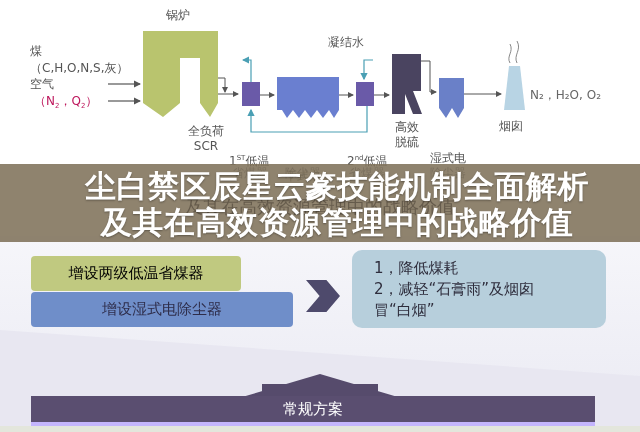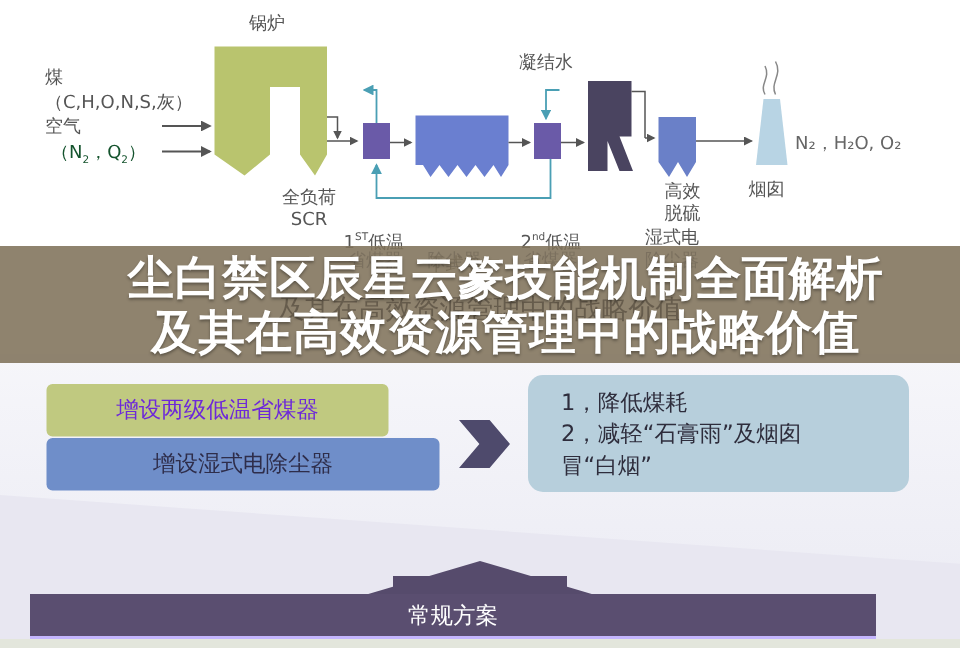--- a/index.html
+++ b/index.html
@@ -14,24 +14,24 @@
     background: linear-gradient(to bottom, #f6f6fa 0%, #eaeaf3 100%);
     clip-path: polygon(0 0, 100% 0, 100% 100%, 0 100%);
   }
   .light-band {
     position: absolute; left: 0; top: 330px; width: 640px; height: 102px;
     background: #e8e7f1;
     clip-path: polygon(0 0, 100% 45%, 100% 100%, 0 100%);
   }
   .bottom-strip { position:absolute; left:0; top:426px; width:640px; height:6px; background:#e3e6dc; }
   .bar-green {
-    position: absolute; left: 31px; top: 256px; width: 228px; height: 35px;
+    position: absolute; left: 31px; top: 256px; width: 210px; height: 35px;
     background: #c0c980; border-radius: 4px;
     display: flex; align-items: center; justify-content: center;
-    font-size: 15px; color: #6d28d9;
+    font-size: 15px; color: #000000;
   }
   .bar-blue {
     position: absolute; left: 31px; top: 292px; width: 262px; height: 35px;
     background: #6f8ec9; border-radius: 4px;
     display: flex; align-items: center; justify-content: center;
     font-size: 15px; color: #2e2d4a;
   }
   .chevron {
     position: absolute; left: 306px; top: 280px; width: 34px; height: 32px;
     background: #4e4a6c;
@@ -44,24 +44,24 @@
   }
   .arrow-up {
     position: absolute; left: 232px; top: 374px; width: 176px; height: 26px;
     background: #564b6c;
     clip-path: polygon(50% 0, 100% 100%, 0 100%);
   }
   .arrow-stem {
     position:absolute; left: 262px; top: 384px; width: 116px; height: 20px; background:#564b6c;
   }
   .base-bar {
-    position: absolute; left: 20px; top: 396px; width: 564px; height: 30px;
+    position: absolute; left: 31px; top: 396px; width: 564px; height: 30px;
     background: #5a4e70; color: #ffffff; font-size: 15px;
     display: flex; align-items: center; justify-content: center;
-    border-bottom: 2px solid #c4b5fd;
+    border-bottom: 4px solid #c4b5fd;
   }
   .overlay {
     position: absolute; left: 0; top: 164px; width: 640px; height: 78px;
     background: rgba(128, 114, 90, 0.88);
   }
   .overlay-title {
     position: absolute; left: 0; top: 168px; width: 640px; text-align: center;
     font-size: 31px; font-weight: bold; color: #ffffff; line-height: 36px;
     letter-spacing: 0.5px;
     text-shadow: 0 1px 2px rgba(0,0,0,0.35);
@@ -78,21 +78,21 @@
 </head>
 <body>
 
 <div class="abs" style="left:0;top:0;width:640px;height:236px;">
 
   <div class="lbl" style="left:166px;top:8px;">锅炉</div>
 
   <div class="lbl" style="left:30px;top:44px;">煤</div>
   <div class="lbl" style="left:30px;top:61px;">（C,H,O,N,S,灰）</div>
   <div class="lbl" style="left:30px;top:77px;">空气</div>
-  <div class="lbl" style="left:34px;top:94px;color:#14532d;">
+  <div class="lbl" style="left:34px;top:94px;color:#be185d;">
     <span>（N</span><sub>2</sub><span>，Q</span><sub>2</sub><span>）</span>
   </div>
 
   <svg class="abs" style="left:0;top:0;" width="640" height="236" viewBox="0 0 640 236">
     <defs>
       <marker id="ah" markerWidth="6" markerHeight="6" refX="5" refY="3" orient="auto">
         <path d="M0,0 L6,3 L0,6 z" fill="#555"></path>
       </marker>
       <marker id="ahb" markerWidth="6" markerHeight="6" refX="5" refY="3" orient="auto">
         <path d="M0,0 L6,3 L0,6 z" fill="#4a9fb4"></path>
@@ -129,30 +129,30 @@
     <line x1="430" y1="92" x2="436" y2="92" stroke="#555" stroke-width="1" marker-end="url(#ah)"></line>
 
     <path d="M439,78 L464,78 L464,108 L458,118 L452,108 L446,118 L439,108 Z" fill="#6a80c8"></path>
     <line x1="464" y1="94" x2="501" y2="94" stroke="#555" stroke-width="1" marker-end="url(#ah)"></line>
 
     <path d="M509,66 L520,66 L525,110 L504,110 Z" fill="#b8d4e4"></path>
     <path d="M510,63 C506,56 514,52 510,44" fill="none" stroke="#888" stroke-width="1"></path>
     <path d="M517,63 C513,55 522,50 517,41" fill="none" stroke="#888" stroke-width="1"></path>
   </svg>
 
-  <div class="lbl" style="left:346px;top:35px;font-family:Liberation Mono, monospace;">凝结水</div>
+  <div class="lbl" style="left:328px;top:35px;">凝结水</div>
 
   <div class="lbl" style="left:530px;top:88px;color:#666;">N₂，H₂O, O₂</div>
 
   <div class="lbl lbl-c" style="left:184px;top:124px;width:44px;">
     <div>全负荷</div>
     <div>SCR</div>
   </div>
 
-  <div class="lbl lbl-c" style="left:392px;top:120px;width:30px;margin-left:48px;">
+  <div class="lbl lbl-c" style="left:392px;top:120px;width:30px;">
     <div>高效</div>
     <div>脱硫</div>
   </div>
 
   <div class="lbl" style="left:499px;top:119px;">烟囱</div>
 
   <div class="lbl" style="left:229px;top:151px;">
     <span>1</span><sup>ST</sup><span>低温</span>
   </div>
   <div class="lbl" style="left:285px;top:151px;margin-top:18px;">干式电</div>

